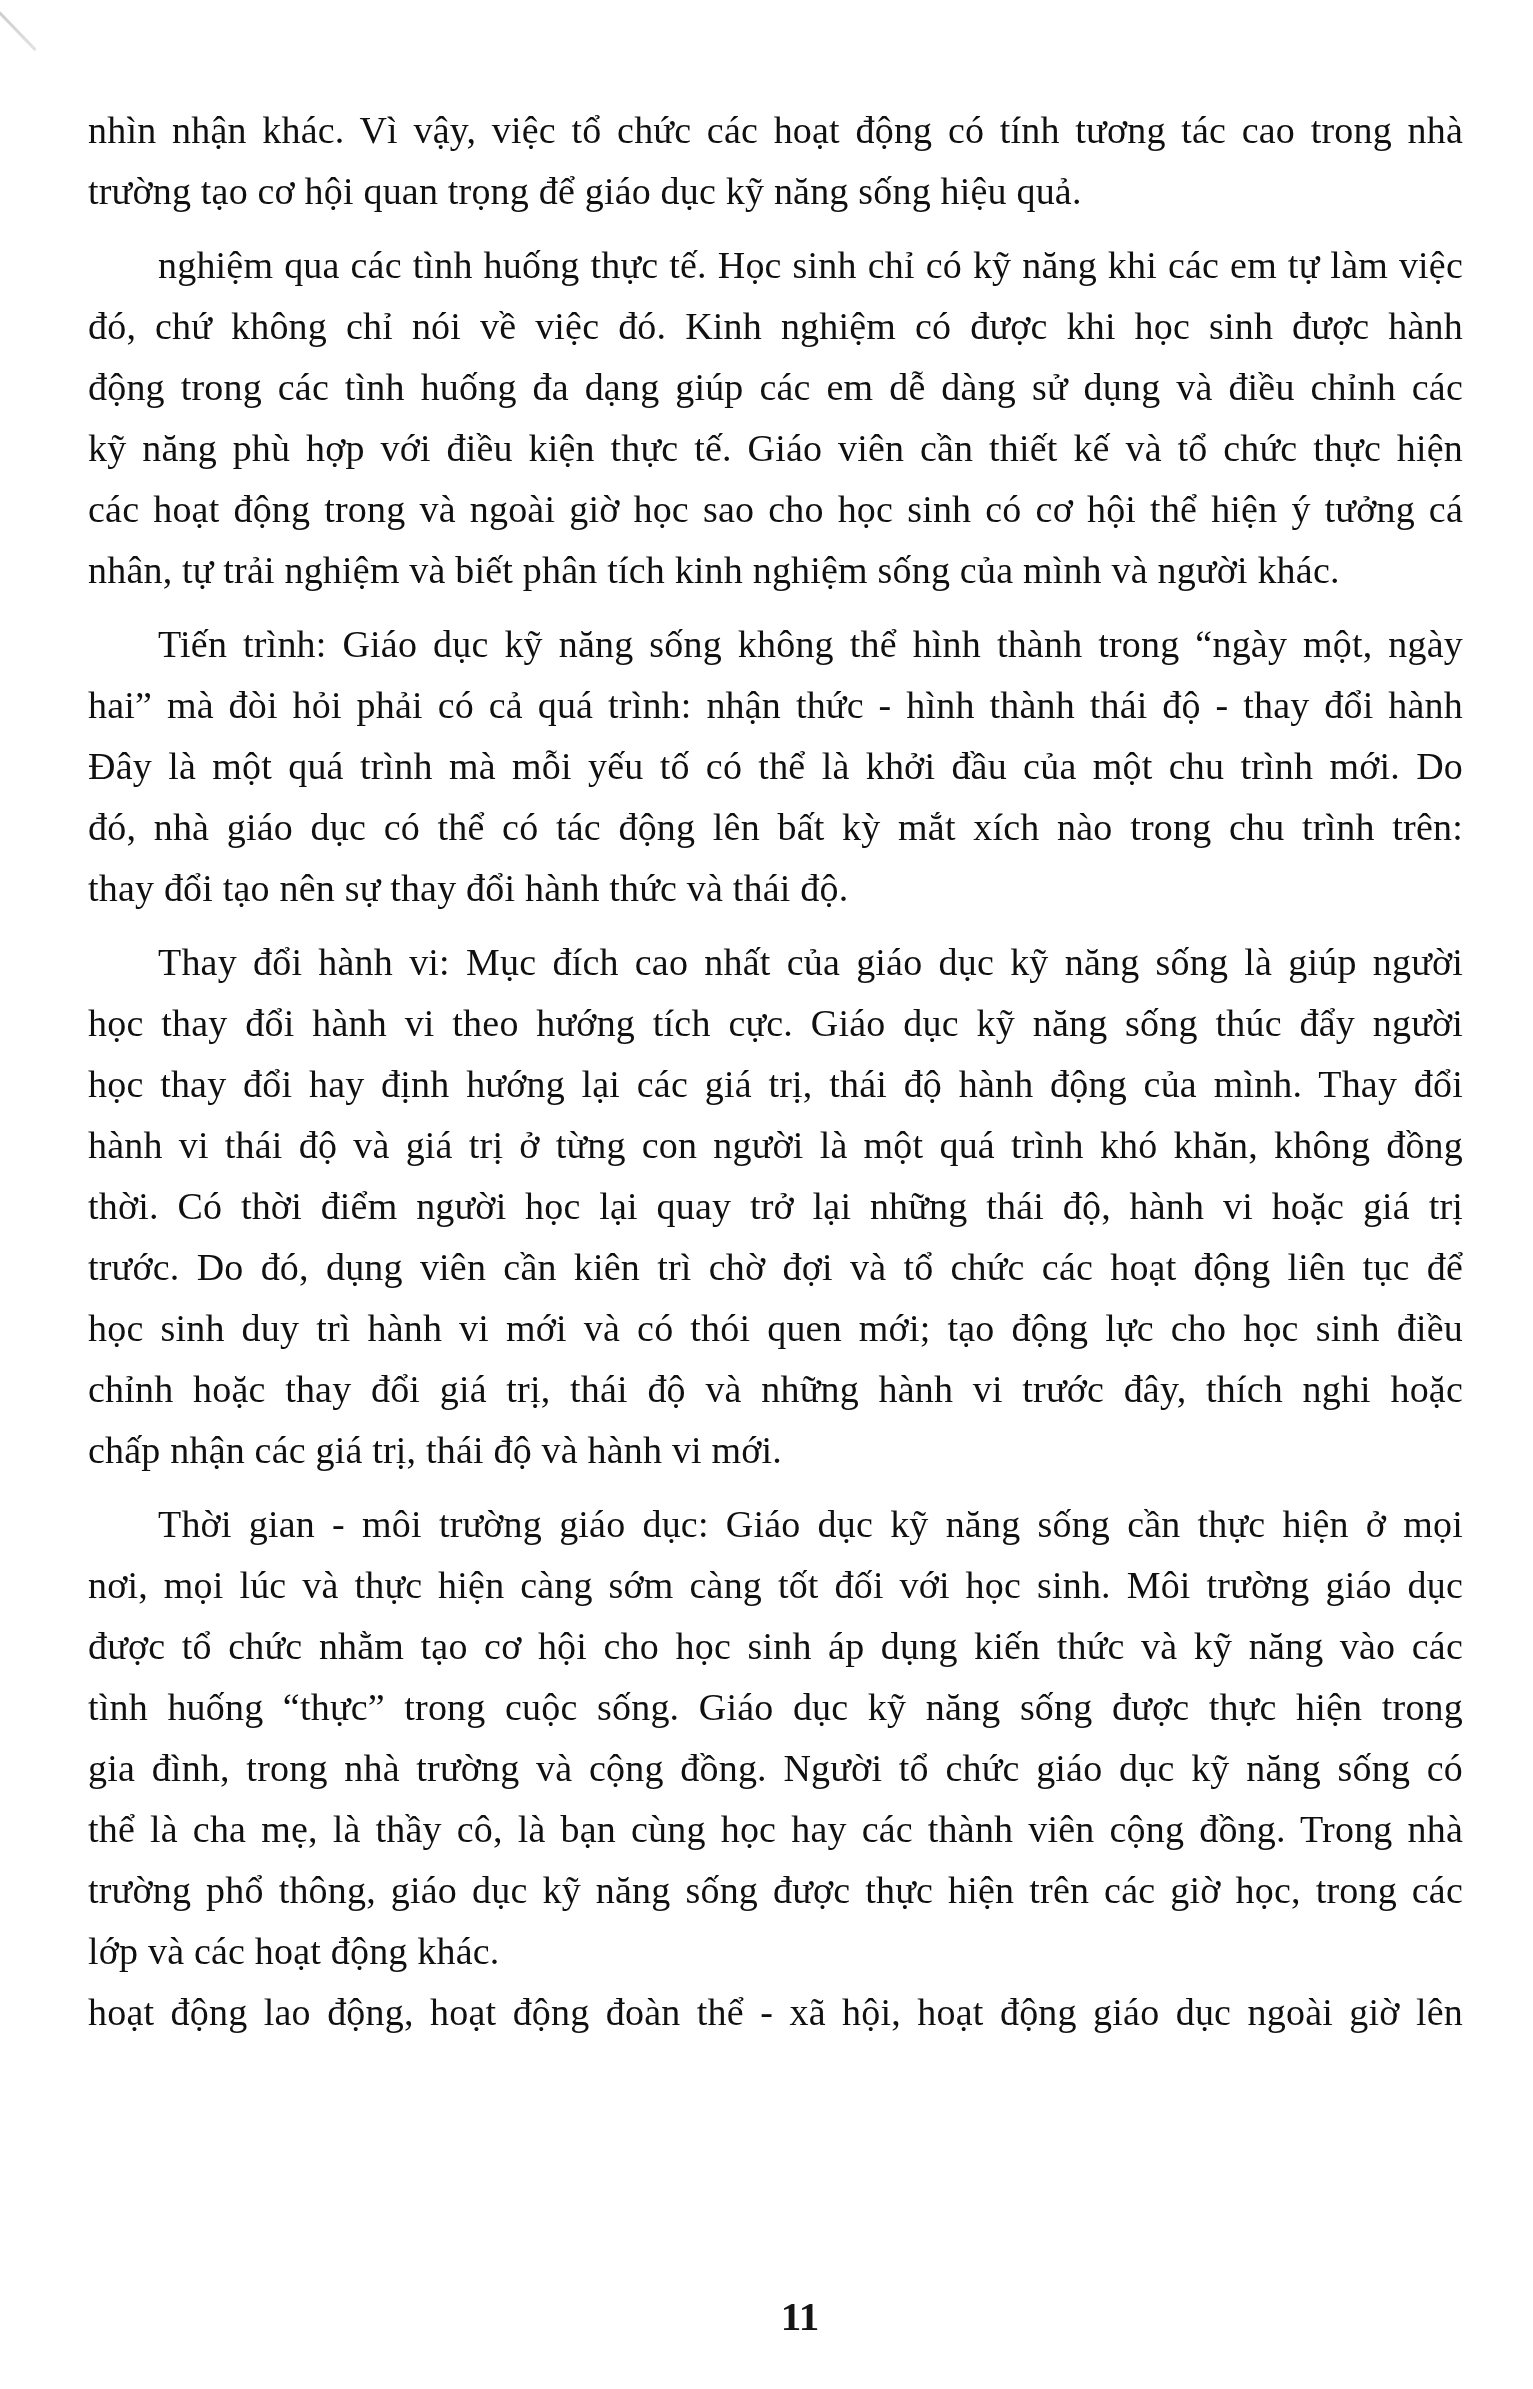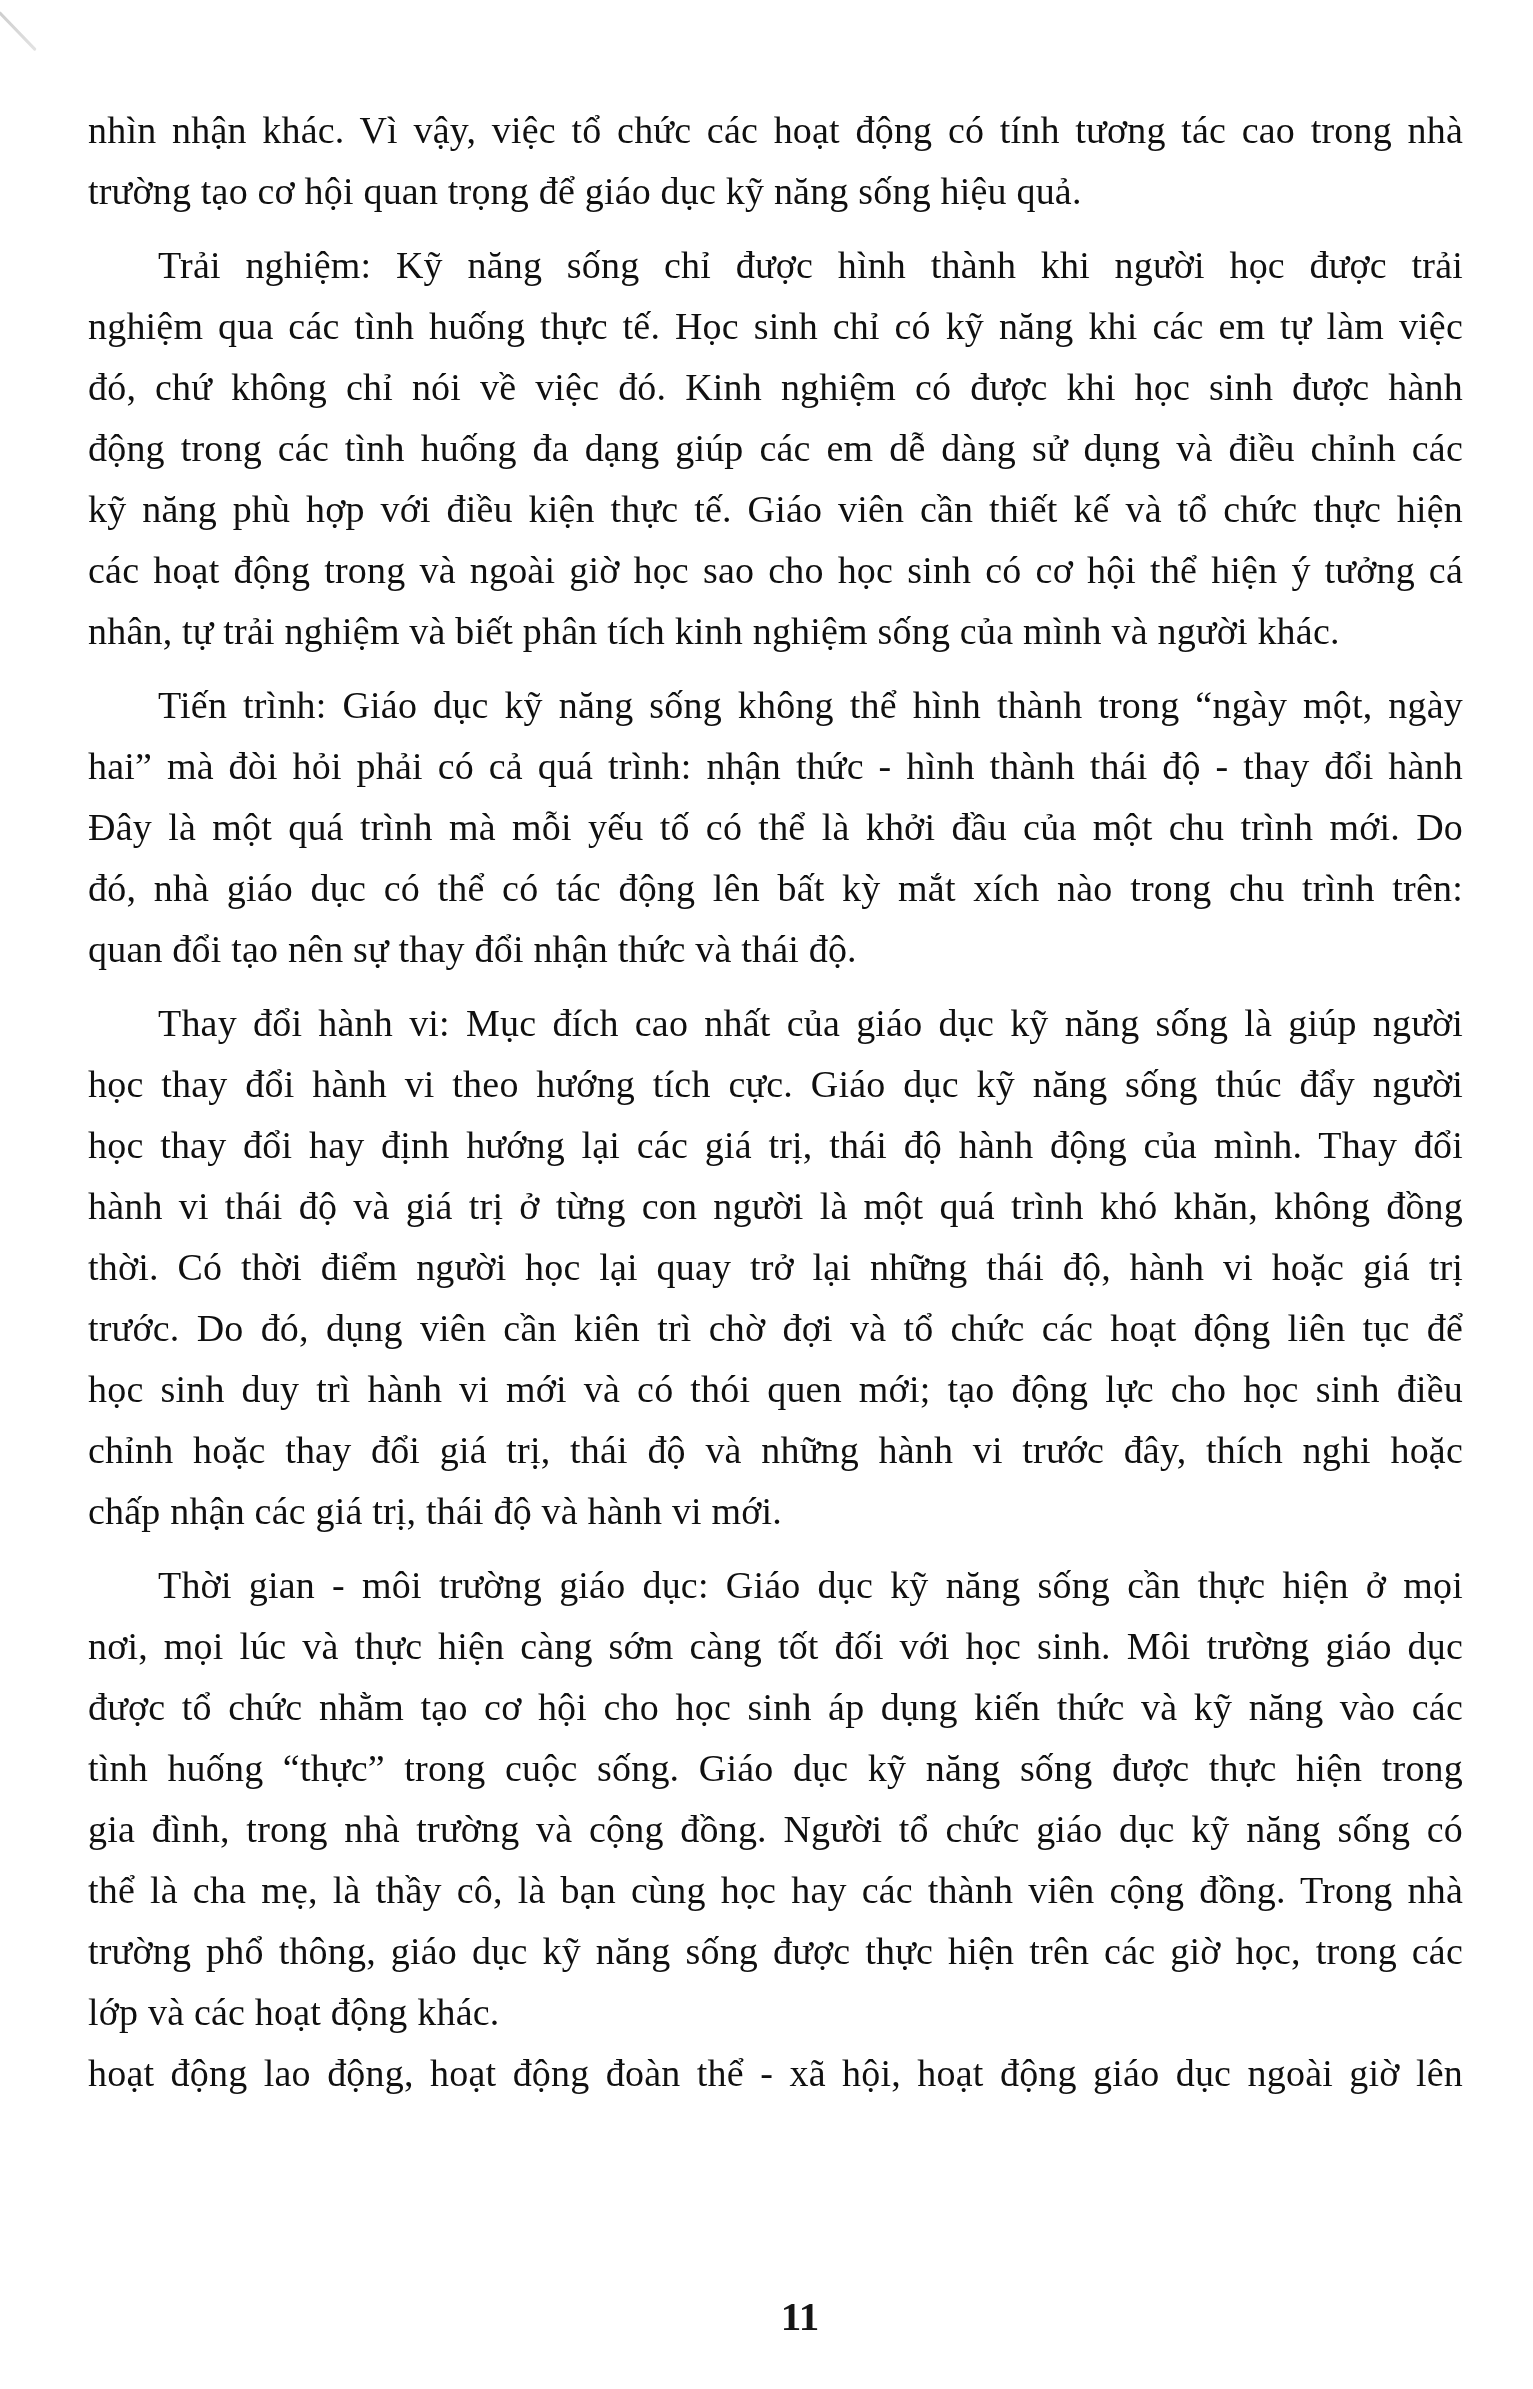--- a/index.html
+++ b/index.html
@@ -74,34 +74,33 @@
 <body>
 
 <div class="page">
   <div class="scan-artifact"></div>
   <div class="text-block" id="paragraphs-container">
       <div class="para">
         <div class="line">nhìn nhận khác. Vì vậy, việc tổ chức các hoạt động có tính tương tác cao trong nhà</div>
         <div class="line last">trường tạo cơ hội quan trọng để giáo dục kỹ năng sống hiệu quả.</div>
       </div>
       <div class="para indent">
-        <div class="line">Trải nghiệm: Kỹ năng sống chỉ được hình thành khi người học được trải</div>
         <div class="line">nghiệm qua các tình huống thực tế. Học sinh chỉ có kỹ năng khi các em tự làm việc</div>
         <div class="line">đó, chứ không chỉ nói về việc đó. Kinh nghiệm có được khi học sinh được hành</div>
         <div class="line">động trong các tình huống đa dạng giúp các em dễ dàng sử dụng và điều chỉnh các</div>
         <div class="line">kỹ năng phù hợp với điều kiện thực tế. Giáo viên cần thiết kế và tổ chức thực hiện</div>
         <div class="line">các hoạt động trong và ngoài giờ học sao cho học sinh có cơ hội thể hiện ý tưởng cá</div>
         <div class="line last">nhân, tự trải nghiệm và biết phân tích kinh nghiệm sống của mình và người khác.</div>
       </div>
       <div class="para indent">
         <div class="line">Tiến trình: Giáo dục kỹ năng sống không thể hình thành trong “ngày một, ngày</div>
         <div class="line">hai” mà đòi hỏi phải có cả quá trình: nhận thức - hình thành thái độ - thay đổi hành</div>
         <div class="line">Đây là một quá trình mà mỗi yếu tố có thể là khởi đầu của một chu trình mới. Do</div>
         <div class="line">đó, nhà giáo dục có thể có tác động lên bất kỳ mắt xích nào trong chu trình trên:</div>
-        <div class="line last">quan đổi tạo nên sự thay đổi nhận thức và thái độ.</div>
+        <div class="line last">thay đổi tạo nên sự thay đổi hành thức và thái độ.</div>
       </div>
       <div class="para indent">
         <div class="line">Thay đổi hành vi: Mục đích cao nhất của giáo dục kỹ năng sống là giúp người</div>
         <div class="line">học thay đổi hành vi theo hướng tích cực. Giáo dục kỹ năng sống thúc đẩy người</div>
         <div class="line">học thay đổi hay định hướng lại các giá trị, thái độ hành động của mình. Thay đổi</div>
         <div class="line">hành vi thái độ và giá trị ở từng con người là một quá trình khó khăn, không đồng</div>
         <div class="line">thời. Có thời điểm người học lại quay trở lại những thái độ, hành vi hoặc giá trị</div>
         <div class="line">trước. Do đó, dụng viên cần kiên trì chờ đợi và tổ chức các hoạt động liên tục để</div>
         <div class="line">học sinh duy trì hành vi mới và có thói quen mới; tạo động lực cho học sinh điều</div>
         <div class="line">chỉnh hoặc thay đổi giá trị, thái độ và những hành vi trước đây, thích nghi hoặc</div>

